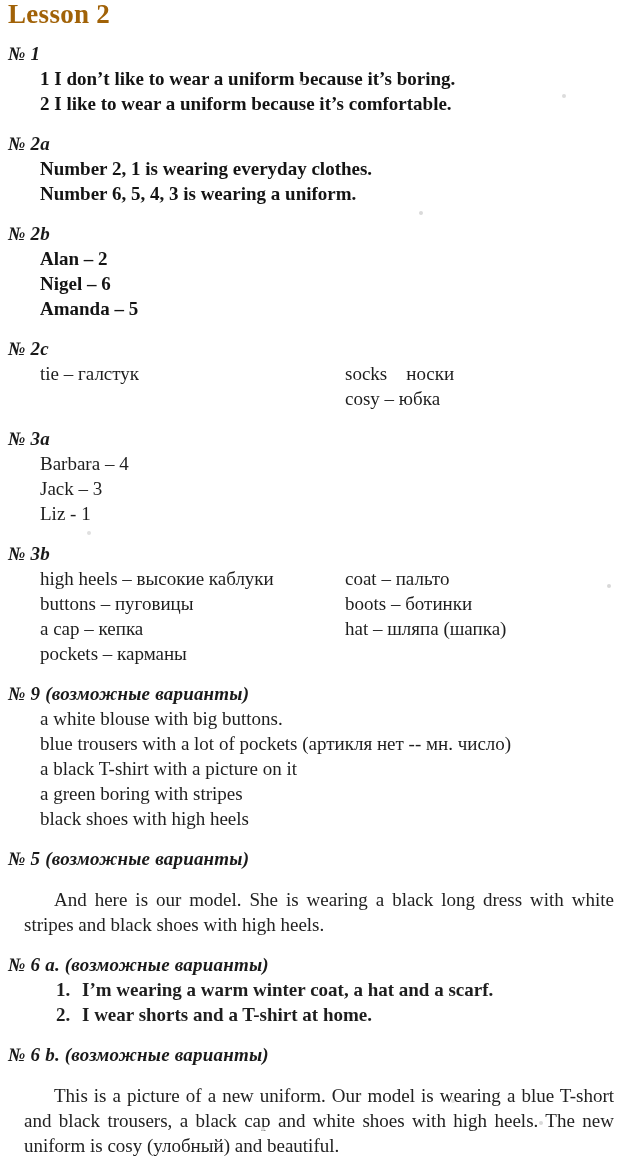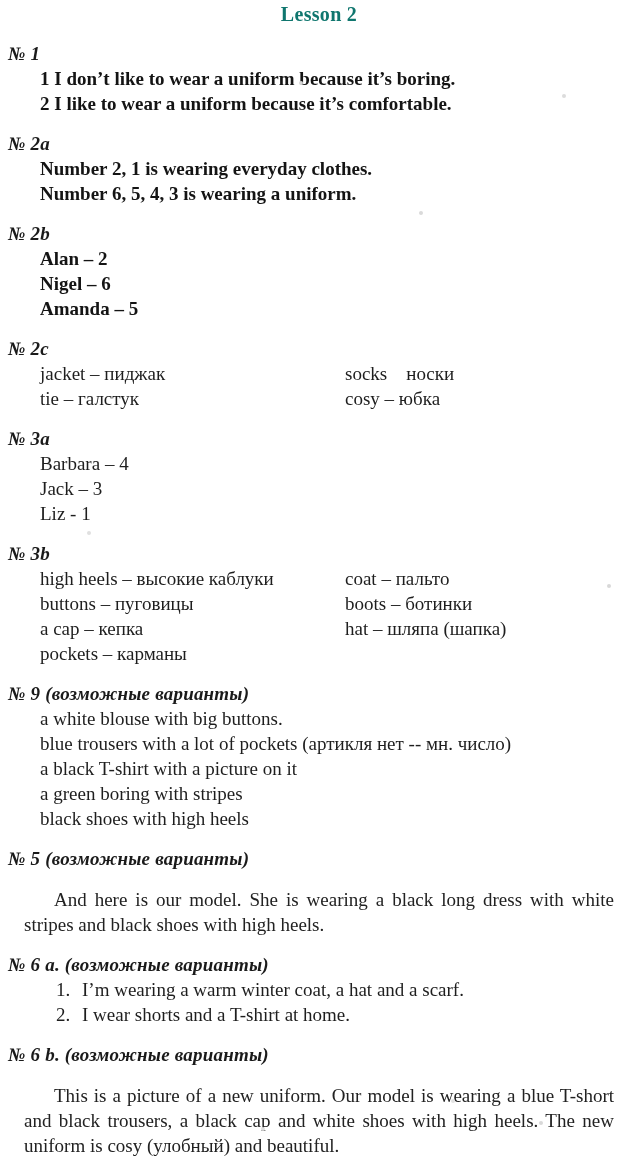--- a/index.html
+++ b/index.html
@@ -9,27 +9,27 @@
     font-family: "Liberation Serif", "DejaVu Serif", serif;
     color: #1e1e1e;
     overflow: hidden;
   }
   .page {
     position: relative;
     width: 622px;
     padding: 2px 14px 0 8px;
   }
   .doc-title {
-    text-align: center;
+    text-align: left;
     font-weight: bold;
-    font-size: 20px;
+    font-size: 27px;
     line-height: 24px;
     margin: 0 0 8px 0;
     letter-spacing: 0.3px;
-    color: #0f766e;
+    color: #a16207;
   }
   .section-heading {
     font-weight: bold;
     font-style: italic;
     font-size: 19px;
     line-height: 24px;
     margin-top: 16px;
     color: #1a1a1a;
     letter-spacing: 0.2px;
   }
@@ -53,20 +53,21 @@
     font-size: 19px;
     line-height: 25px;
     text-align: justify;
     text-indent: 30px;
     color: #222;
   }
   .numbered-row {
     margin-left: 48px;
     font-size: 19px;
     line-height: 25px;
+    font-weight: bold;
   }
   .numbered-row .num { display: inline-block; min-width: 26px; }
   .specks {
     position: absolute;
     top: 0; left: 0;
     width: 2px; height: 2px;
     background: transparent;
     border-radius: 50%;
     box-shadow:
       300px 82px 0 1px #d6d6d6,
@@ -100,21 +101,20 @@
       <div class="section heavy">
         <div class="section-heading">№ 2b</div>
         <div class="sec-line">Alan – 2</div>
         <div class="sec-line">Nigel – 6</div>
         <div class="sec-line">Amanda – 5</div>
       </div>
       <div class="section">
         <div class="section-heading">№ 2c</div>
         <div class="columns">
           <div class="col col-left">
-            <div class="sec-line">jacket – пиджак</div>
             <div class="sec-line">tie – галстук</div>
           </div>
           <div class="col col-right">
             <div class="sec-line">socks  носки</div>
             <div class="sec-line">cosy – юбка</div>
           </div>
         </div>
       </div>
       <div class="section">
         <div class="section-heading">№ 3a</div>

